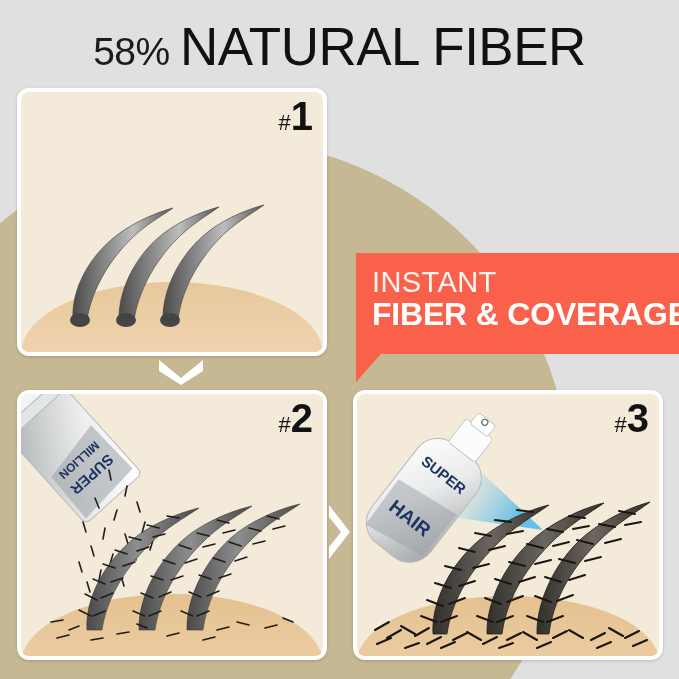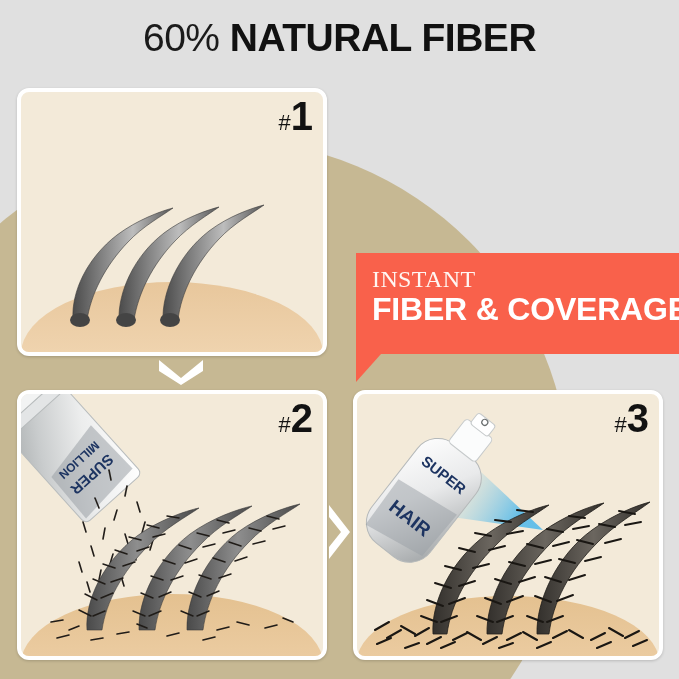--- a/index.html
+++ b/index.html
@@ -36,22 +36,22 @@
     text-align: center;
     z-index: 40;
   }
   .header .h-light {
     font-size: 39px;
     font-weight: 400;
     letter-spacing: -0.5px;
     color: #1b1b1b;
   }
   .header .h-bold {
-    font-size: 39px;
-    font-weight: 700;
+    font-size: 53px;
+    font-weight: 400;
     letter-spacing: -0.5px;
     color: #111111;
   }
 
   
   .panel {
     position: absolute;
     border: 4px solid #ffffff;
     border-radius: 12px;
     background: #f3ead9;
@@ -111,25 +111,24 @@
     left: 356px;
     top: 354px;
     width: 0; height: 0;
     border-left: 25px solid #f9614b;
     border-bottom: 28px solid transparent;
     z-index: 60;
   }
   .banner .b-light {
     display: block;
     color: #fff6f2;
-    font-size: 24px;
+    font-size: 29px;
     font-weight: 400;
     letter-spacing: 0.4px;
     line-height: 1.05;
-    font-family: Liberation Serif, serif;
   }
   .banner .b-bold {
     display: block;
     color: #ffffff;
     font-size: 32px;
     font-weight: 700;
     letter-spacing: -0.2px;
     line-height: 1.12;
     white-space: nowrap;
   }
@@ -143,21 +142,21 @@
   .full-svg { position: absolute; inset: 0; width: 100%; height: 100%; }
 </style>
 </head>
 <body>
 
 <div id="stage">
 
   <div class="bg-circle"></div>
 
   <div class="header">
-    <span class="h-light">60% </span><span class="h-bold">NATURAL FIBER</span>
+    <span class="h-light">58% </span><span class="h-bold">NATURAL FIBER</span>
   </div>
 
   <div class="panel" id="panel-1">
     <div class="panel-inner">
       <div class="scalp" id="scalp-1"></div>
       <svg class="full-svg" viewBox="0 0 302 260" preserveAspectRatio="none">
         <defs>
           <linearGradient id="hairG" x1="0" y1="0" x2="1" y2="0">
             <stop offset="0%" stop-color="#4b4b4b"></stop>
             <stop offset="35%" stop-color="#8d8d8d"></stop>

